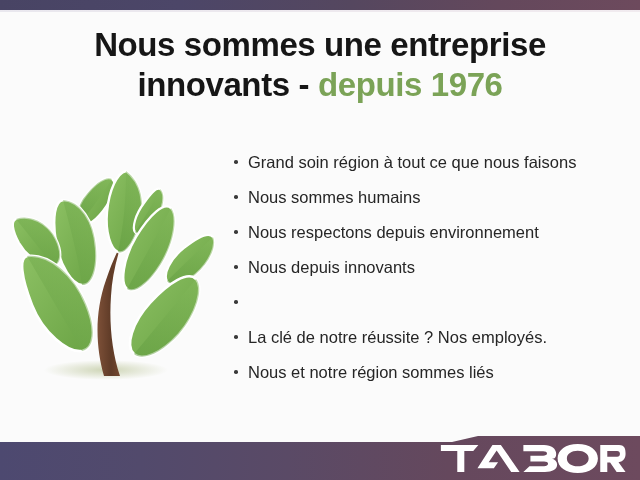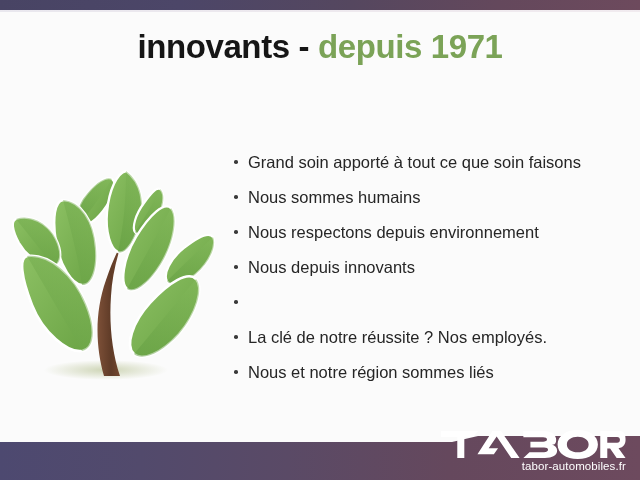--- a/index.html
+++ b/index.html
@@ -149,21 +149,22 @@
 </style>
 </head>
 <body>
 
 <div class="slide">
 
   <div class="top-bar"></div>
   <div class="top-bar-hairline"></div>
 
   <div class="headline">
-    <span class="headline-line line2"><span>innovants -</span><span class="dash-gap"></span><span class="headline-accent">depuis 1971</span></span>
+    <span class="headline-line">Nous sommes une entreprise</span>
+    <span class="headline-line line2"><span>innovants -</span><span class="dash-gap"></span><span class="headline-accent">depuis 1976</span></span>
   </div>
 
   <div class="tree-art">
     <svg viewBox="0 0 210 252" xmlns="http://www.w3.org/2000/svg" aria-hidden="true">
       <defs>
         <linearGradient id="lfA" x1="0" y1="0" x2="1" y2="1">
           <stop offset="0%" stop-color="#8cc063"></stop>
           <stop offset="100%" stop-color="#6aa344"></stop>
         </linearGradient>
         <linearGradient id="lfB" x1="1" y1="0" x2="0" y2="1">
@@ -212,21 +213,21 @@
 
         <path d="M188 141 C196 150 189 175 171 196 C153 216 134 223 126 216 C117 208 124 185 142 165 C161 144 180 133 188 141 Z" fill="url(#lfA)" stroke="#ffffff" stroke-width="2.6"></path>
         <path d="M188 141 C196 150 189 175 171 196 C153 216 134 223 126 216 C147 191 167 166 188 141 Z" fill="url(#lfB)" opacity=".5"></path>
       </g>
     </svg>
   </div>
 
   <ul class="bullets">
     <li class="bullet-item">
       <span class="bullet-dot"></span>
-      <span>Grand soin apporté à tout ce que soin faisons</span>
+      <span>Grand soin région à tout ce que nous faisons</span>
     </li>
     <li class="bullet-item">
       <span class="bullet-dot"></span>
       <span>Nous sommes humains</span>
     </li>
     <li class="bullet-item">
       <span class="bullet-dot"></span>
       <span>Nous respectons depuis environnement</span>
     </li>
     <li class="bullet-item">
@@ -256,16 +257,15 @@
 
         <path d="M57 2 H66 L86 31 H77 L61.5 8 L53 20.5 H63 L58.5 27 H41 Z"></path>
 
         <path d="M90 2 H112 C120 2 125 6 125 11.6 C125 14.8 123.3 17 120.6 16.6 C123.6 17.5 126 19.9 126 23 C126 28 121 31 113 31 H90 L96.5 24.7 H112 C114.6 24.7 116.3 23.9 116.3 22.2 C116.3 20.6 114.7 19.7 112 19.7 H97.5 V13.5 H111 C113.6 13.5 115.2 12.7 115.2 11.2 C115.2 9.6 113.6 8.7 111 8.7 H90 Z"></path>
 
         <path d="M148 1 C160.7 1 169.5 7.3 169.5 16.5 C169.5 25.7 160.7 32 148 32 C135.3 32 126.5 25.7 126.5 16.5 C126.5 7.3 135.3 1 148 1 Z M148 8.2 C141.2 8.2 136.4 11.5 136.4 16.5 C136.4 21.5 141.2 24.8 148 24.8 C154.8 24.8 159.6 21.5 159.6 16.5 C159.6 11.5 154.8 8.2 148 8.2 Z"></path>
 
         <path d="M172 2 H192 C198.5 2 199 7 199 11.5 C199 16 197 19.8 191.5 20.6 L199 31 H189.5 L182.5 20.9 H179.5 V31 H172 Z M179.5 8.4 V14.6 H190 C192 14.6 193 13.5 193 11.5 C193 9.5 192 8.4 190 8.4 Z"></path>
       </g>
     </svg>
-    <span class="brand-url">tabor-automobiles.fr</span>
   </div>
 
 </div>
 
 </body></html>

